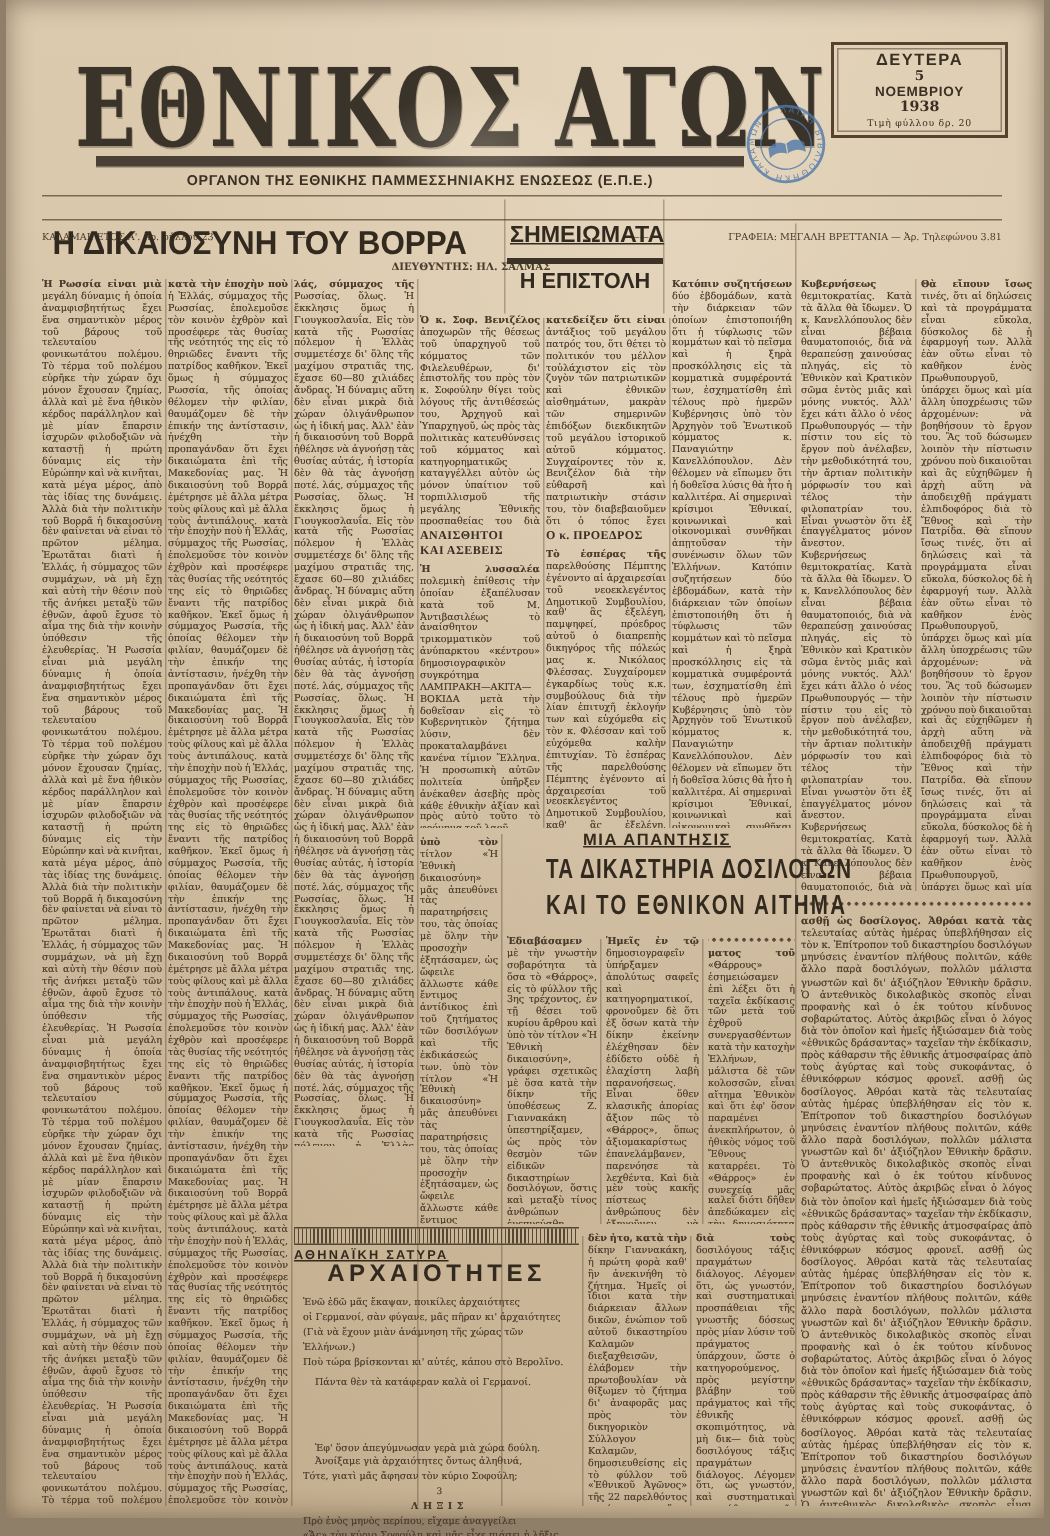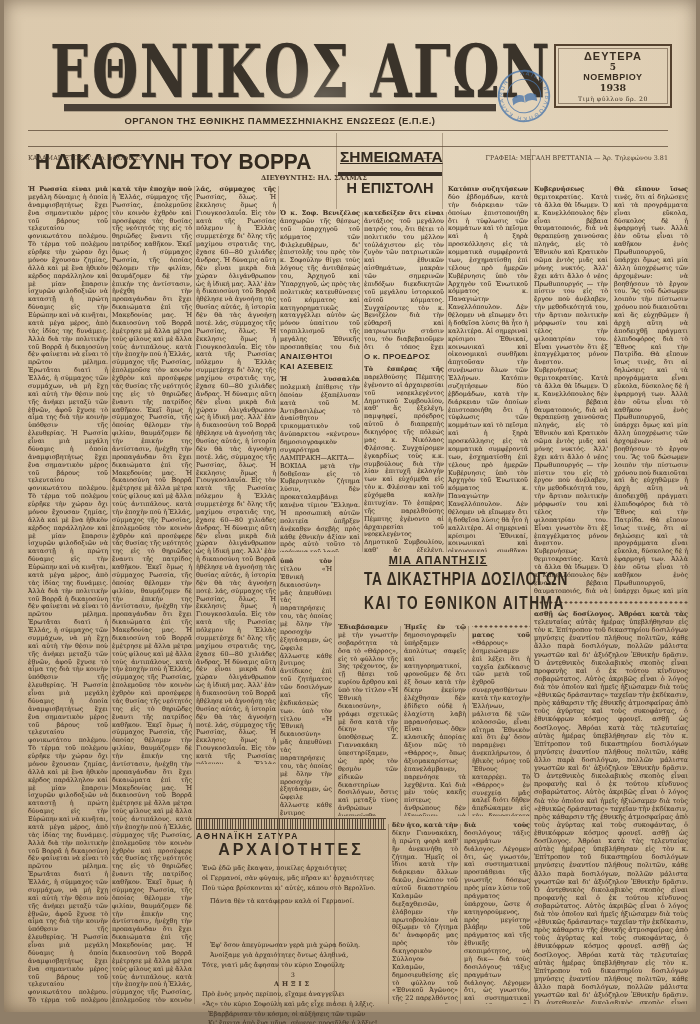--- a/index.html
+++ b/index.html
@@ -20,24 +20,24 @@
   .abs{position:absolute;}
   .vr{position:absolute;width:1px;background:rgba(86,66,46,.38);}
   .hr{position:absolute;height:1px;background:rgba(70,52,36,.65);}
   .col{
     position:absolute;overflow:hidden;
     font-size:6.4px;line-height:1.23;color:#4a3b2b;
     text-align:justify;word-spacing:-0.4px;
     text-shadow:0 0 .4px rgba(74,59,43,.55);
   }
   .col::first-line{font-weight:bold;}
-  .kick{font-family:"Liberation Sans", sans-serif;font-weight:bold;color:#33291d;}
+  .kick{font-family:"Liberation Sans", sans-serif;font-weight:bold;color:#33291d;text-decoration:underline;}
   .headline{font-family:"Liberation Sans", sans-serif;font-weight:bold;color:#332a1f;text-align:center;white-space:nowrap;}
   .subhead{
-    position:absolute;font-family:Liberation Sans, sans-serif;font-weight:bold;
+    position:absolute;font-family:Liberation Serif, serif;font-weight:bold;
     font-size:8px;line-height:1.25;color:#3a2f22;white-space:pre-line;letter-spacing:.3px;
   }
   .dots{
     position:absolute;height:5px;
     background-image:radial-gradient(circle,#5a4836 1px,transparent 1.3px);
     background-size:5px 5px;background-position:center;
   }
   .blotch{position:absolute;border-radius:50%;pointer-events:none;}
   #masthead-title{
     position:absolute;left:46px;top:30px;
@@ -45,21 +45,21 @@
     letter-spacing:2px;white-space:nowrap;color:#3a332a;
     transform:scale(.70,.95);transform-origin:0 0;
     text-shadow:1px 1px 0 rgba(30,20,10,.25), 0 0 1px rgba(30,20,10,.3);
   }
   #title-bar{position:absolute;left:60px;top:104px;width:432px;height:7px;background:#4a4036;box-shadow:0 1px 0 rgba(0,0,0,.2);}
   #organ-line{
     position:absolute;left:60px;top:115px;width:432px;text-align:center;
     font-family:"Liberation Sans", sans-serif;font-weight:bold;font-size:9.5px;color:#3a2f22;letter-spacing:.4px;
   }
   #date-box{
-    position:absolute;left:550px;top:44px;width:118px;height:64px;
+    position:absolute;left:550px;top:28px;width:118px;height:64px;
     border:2px solid #55422f;box-shadow:inset 0 0 0 1px rgba(85,66,47,0), 0 0 0 1px rgba(85,66,47,.0);
     outline:1px solid rgba(85,66,47,.55);outline-offset:-5px;
     text-align:center;color:#3a2f22;padding-top:4px;box-sizing:border-box;
   }
   #date-box .d1{font-family:"Liberation Sans", sans-serif;font-weight:bold;font-size:11px;letter-spacing:1px;}
   #date-box .d2{font-size:9px;font-weight:bold;}
   #date-box .d3{font-family:"Liberation Sans", sans-serif;font-weight:bold;font-size:9px;letter-spacing:.5px;}
   #date-box .d4{font-weight:bold;font-size:9.5px;}
   #date-box .d5{font-size:6.2px;margin-top:2px;letter-spacing:.5px;}
   #info-line{
@@ -178,20 +178,21 @@
   <div class="col" style="left:460px;top:822px;width:66px;height:182px;">διὰ τοὺς δοσιλόγους τάξις πραγμάτων διάλογος. Λέγομεν ὅτι, ὡς γνωστόν, καὶ συστηματικαὶ προσπάθειαι τῆς γνωστῆς δόσεως πρὸς μίαν λύσιν τοῦ πράγματος ὑπάρχουν, ὥστε ὁ κατηγορούμενος, πρὸς μεγίστην βλάβην τοῦ πράγματος καὶ τῆς ἐθνικῆς σκοπιμότητος, νὰ μὴ δικ— διὰ τοὺς δοσιλόγους τάξις πραγμάτων διάλογος. Λέγομεν ὅτι, ὡς γνωστόν, καὶ συστηματικαὶ προσπάθειαι τῆς γνωστῆς δόσεως πρὸς μίαν λύσιν τοῦ πράγματος ὑπάρχουν, ὥστε ὁ κατηγορούμενος, πρὸς μεγίστην βλάβην τοῦ πράγματος καὶ τῆς ἐθνικῆς σκοπιμότητος, νὰ μὴ δικ—</div>
 
 
   <div id="satire-band"></div>
   <div class="kick" style="position:absolute;left:192px;top:831px;font-size:8.5px;letter-spacing:1.5px;">ΑΘΗΝΑΪΚΗ ΣΑΤΥΡΑ</div>
   <div class="headline" style="left:192px;top:841px;width:190px;font-size:16px;letter-spacing:3px;position:absolute;">ΑΡΧΑΙΟΤΗΤΕΣ</div>
 
   <div class="abs" style="left:198px;top:864px;width:182px;">
     <div class="poemline">Ἐνῶ ἐδῶ μᾶς ἔκαψαν, ποικίλες ἀρχαιότητες</div>
     <div class="poemline">οἱ Γερμανοί, σὰν φύγανε, μᾶς πῆραν κι' ἀρχαιότητες</div>
+    <div class="poemline">(Γιὰ νὰ ἔχουν μιὰν ἀνάμνηση τῆς χώρας τῶν Ἑλλήνων.)</div>
     <div class="poemline">Ποὺ τώρα βρίσκονται κι' αὐτές, κάπου στὸ Βερολῖνο.</div>
     <div style="height:3px;"></div>
     <div class="poemline" style="padding-left:8px;">Πάντα θὲν τὰ κατάφεραν καλὰ οἱ Γερμανοί.</div>
     <div class="poemline" style="padding-left:8px;margin-top:34px;">Ἐφ' ὅσον ἀπεγύμνωσαν γερὰ μιὰ χώρα δούλη.</div>
     <div class="poemline" style="padding-left:8px;">Ἀνοίξαμε γιὰ ἀρχαιότητες ὄντως ἀληθινά,</div>
     <div class="poemline">Τότε, γιατὶ μᾶς ἄφησαν τὸν κύριο Σοφούλη;</div>
     <div class="poemline" style="text-align:center;font-size:6px;">3</div>
     <div class="poemline" style="text-align:center;letter-spacing:3px;font-weight:bold;">ΛΗΞΙΣ</div>
     <div class="poemline">Πρὸ ἑνὸς μηνὸς περίπου, εἴχαμε ἀναγγείλει</div>
     <div class="poemline">«Ἄς» τὸν κύριο Σοφούλη καὶ μᾶς εἶχε πιάσει ἡ λῆξις.</div>

